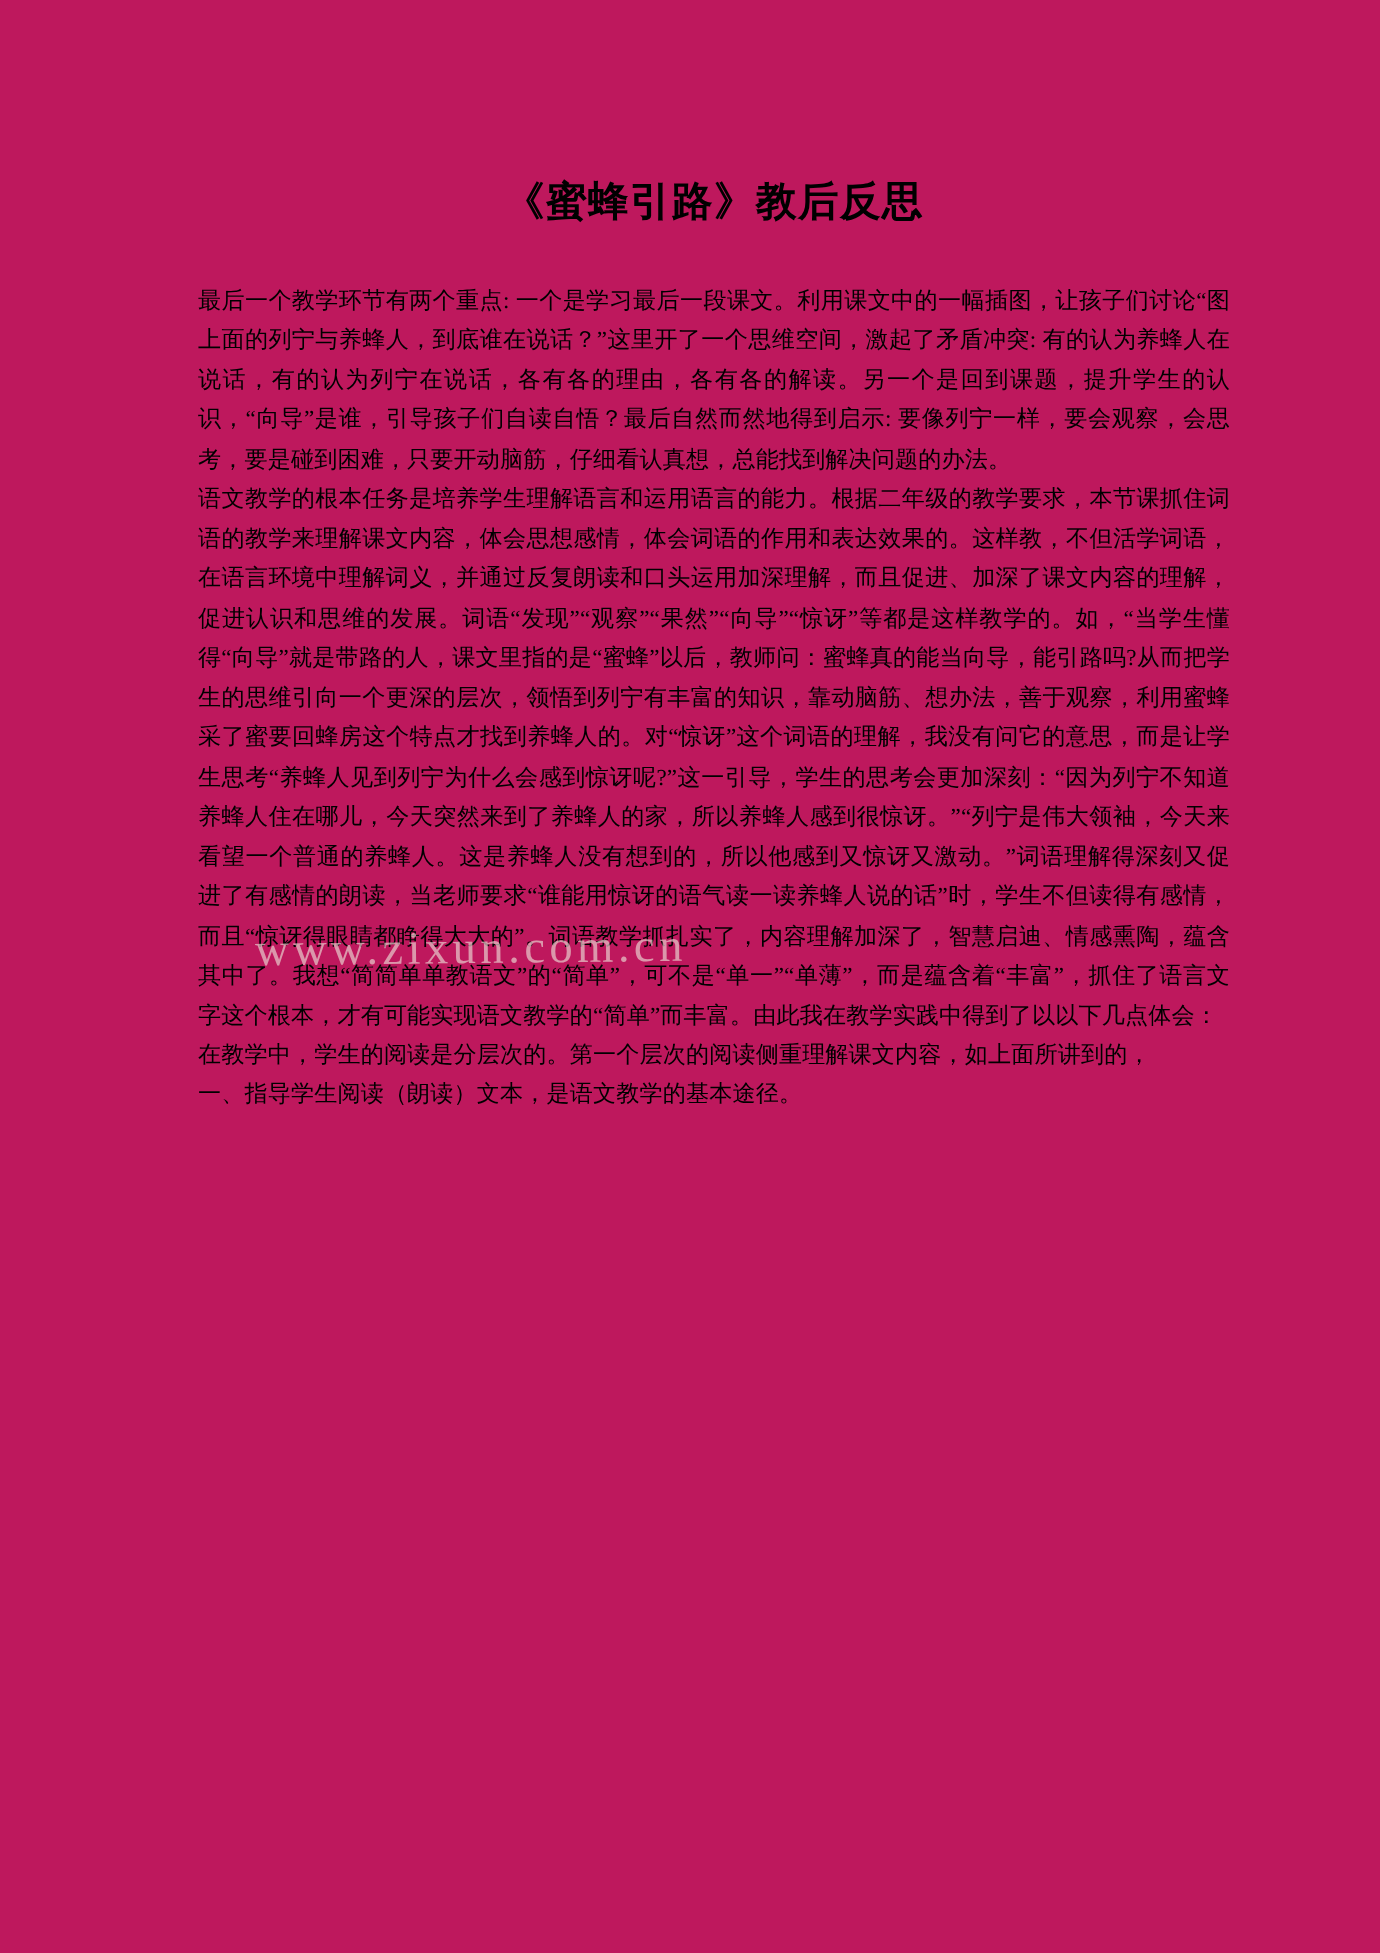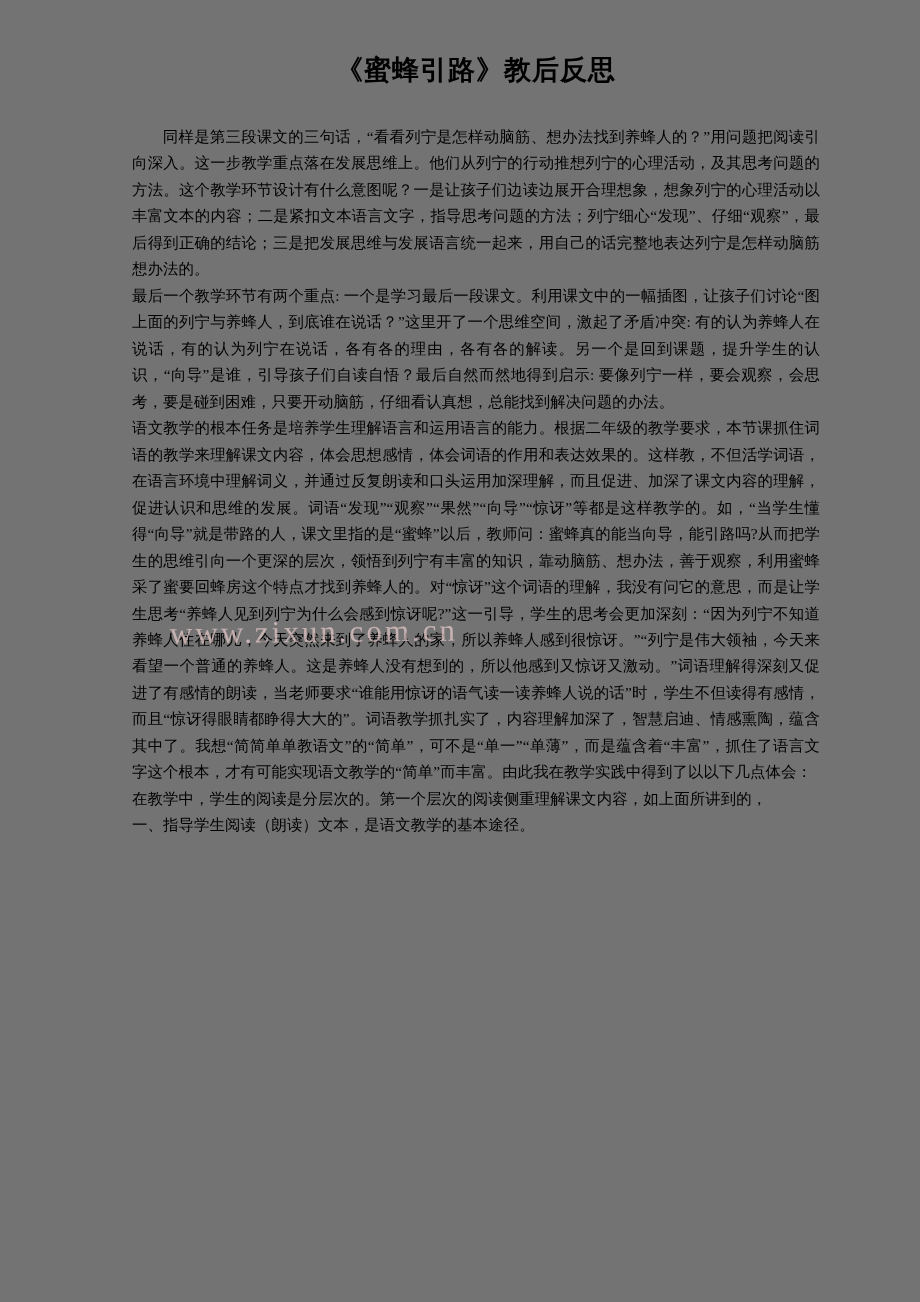--- a/index.html
+++ b/index.html
@@ -8,24 +8,24 @@
     background: #ffffff;
   }
   body {
     font-family: "Liberation Serif", "DejaVu Serif", serif;
     color: #000000;
   }
   .page {
     position: relative;
     width: 920px;
     height: 1302px;
-    background: #737373;
+    background: #be185d;
     overflow: hidden;
     box-sizing: border-box;
-    padding: 52px 100px 0 132px;
+    padding: 116px 100px 0 132px;
   }
   .doc-title {
     font-size: 27px;
     font-weight: bold;
     text-align: center;
     letter-spacing: 1px;
     margin: 0 0 34px 0;
     line-height: 1.4;
   }
   .body-text {
@@ -57,21 +57,20 @@
   }
 </style>
 </head>
 <body>
 
 <div class="page">
 
   <h1 class="doc-title">《蜜蜂引路》教后反思</h1>
 
   <div class="body-text">
-    <p class="indent2">同样是第三段课文的三句话，“看看列宁是怎样动脑筋、想办法找到养蜂人的？”用问题把阅读引向深入。这一步教学重点落在发展思维上。他们从列宁的行动推想列宁的心理活动，及其思考问题的方法。这个教学环节设计有什么意图呢？一是让孩子们边读边展开合理想象，想象列宁的心理活动以丰富文本的内容；二是紧扣文本语言文字，指导思考问题的方法；列宁细心“发现”、仔细“观察”，最后得到正确的结论；三是把发展思维与发展语言统一起来，用自己的话完整地表达列宁是怎样动脑筋想办法的。</p>
     <p>最后一个教学环节有两个重点: 一个是学习最后一段课文。利用课文中的一幅插图，让孩子们讨论“图上面的列宁与养蜂人，到底谁在说话？”这里开了一个思维空间，激起了矛盾冲突: 有的认为养蜂人在说话，有的认为列宁在说话，各有各的理由，各有各的解读。另一个是回到课题，提升学生的认识，“向导”是谁，引导孩子们自读自悟？最后自然而然地得到启示: 要像列宁一样，要会观察，会思考，要是碰到困难，只要开动脑筋，仔细看认真想，总能找到解决问题的办法。</p>
     <p>语文教学的根本任务是培养学生理解语言和运用语言的能力。根据二年级的教学要求，本节课抓住词语的教学来理解课文内容，体会思想感情，体会词语的作用和表达效果的。这样教，不但活学词语，在语言环境中理解词义，并通过反复朗读和口头运用加深理解，而且促进、加深了课文内容的理解，促进认识和思维的发展。词语“发现”“观察”“果然”“向导”“惊讶”等都是这样教学的。如，“当学生懂得“向导”就是带路的人，课文里指的是“蜜蜂”以后，教师问：蜜蜂真的能当向导，能引路吗?从而把学生的思维引向一个更深的层次，领悟到列宁有丰富的知识，靠动脑筋、想办法，善于观察，利用蜜蜂采了蜜要回蜂房这个特点才找到养蜂人的。对“惊讶”这个词语的理解，我没有问它的意思，而是让学生思考“养蜂人见到列宁为什么会感到惊讶呢?”这一引导，学生的思考会更加深刻：“因为列宁不知道养蜂人住在哪儿，今天突然来到了养蜂人的家，所以养蜂人感到很惊讶。”“列宁是伟大领袖，今天来看望一个普通的养蜂人。这是养蜂人没有想到的，所以他感到又惊讶又激动。”词语理解得深刻又促进了有感情的朗读，当老师要求“谁能用惊讶的语气读一读养蜂人说的话”时，学生不但读得有感情，而且“惊讶得眼睛都睁得大大的”。词语教学抓扎实了，内容理解加深了，智慧启迪、情感熏陶，蕴含其中了。我想“简简单单教语文”的“简单”，可不是“单一”“单薄”，而是蕴含着“丰富”，抓住了语言文字这个根本，才有可能实现语文教学的“简单”而丰富。由此我在教学实践中得到了以以下几点体会：</p>
     <p>在教学中，学生的阅读是分层次的。第一个层次的阅读侧重理解课文内容，如上面所讲到的，</p>
     <p>一、指导学生阅读（朗读）文本，是语文教学的基本途径。</p>
   </div>
 
   <div class="watermark">www.zixun.com.cn</div>
 
 </div>
 

